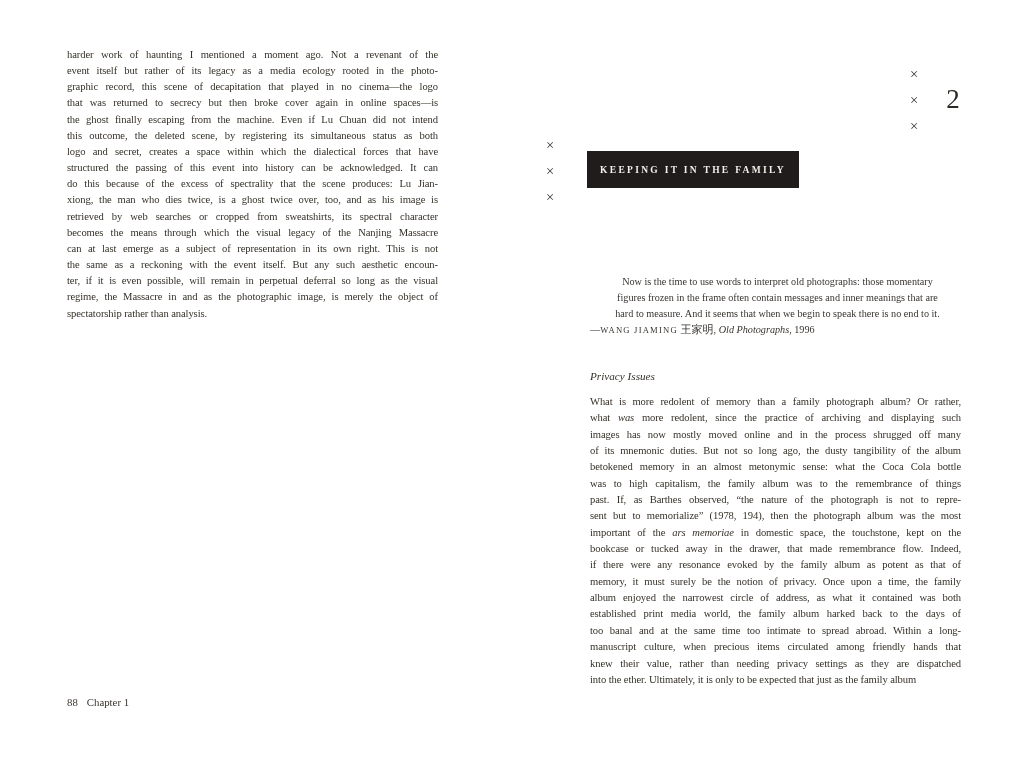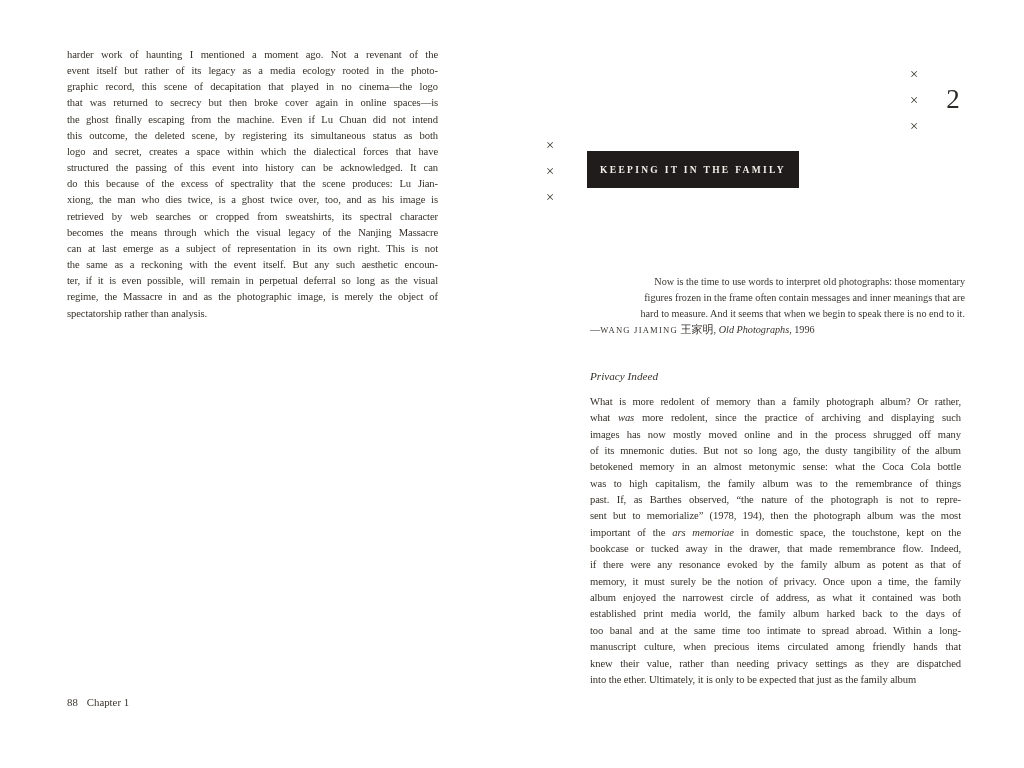--- a/index.html
+++ b/index.html
@@ -47,21 +47,21 @@
     background: #1f1c1b;
     display: flex; align-items: center; justify-content: center;
     color: #f2efe9;
     font-size: 9.5px; font-weight: 600; letter-spacing: 2.3px;
     white-space: nowrap;
   }
 
   
   .epigraph { position: absolute; left: 590px; top: 274px; width: 375px;
               font-size: 10.2px; line-height: 15.9px; color: #383430; }
-  .epigraph .epi-line { text-align: right; }
+  .epigraph .epi-line { text-align: center; }
   .epi-attrib { white-space: nowrap; }
   .epi-attrib .smallcaps { font-size: 8.6px; letter-spacing: 1.2px; }
   .epi-attrib .cjk { font-size: 11px; }
   .epi-attrib i { font-style: italic; }
 
   
   .section-heading {
     position: absolute; left: 590px; top: 370px;
     font-size: 11.2px; font-style: italic; color: #35312b;
   }
@@ -115,21 +115,21 @@
 
   <div class="epigraph">
     <div>
         <div class="epi-line">Now is the time to use words to interpret old photographs: those momentary</div>
         <div class="epi-line">figures frozen in the frame often contain messages and inner meanings that are</div>
         <div class="epi-line last-line">hard to measure. And it seems that when we begin to speak there is no end to it.</div>
       </div>
     <div class="epi-attrib"><span>—</span><span class="smallcaps">WANG JIAMING</span><span class="cjk"> 王家明</span><span>, </span><i>Old Photographs</i><span>, 1996</span></div>
   </div>
 
-  <div class="section-heading">Privacy Indeed</div>
+  <div class="section-heading">Privacy Issues</div>
 
   <div class="body-block right-body">
       <div class="line">What is more redolent of memory than a family photograph album? Or rather,</div>
       <div class="line">what <i>was</i> more redolent, since the practice of archiving and displaying such</div>
       <div class="line">images has now mostly moved online and in the process shrugged off many</div>
       <div class="line">of its mnemonic duties. But not so long ago, the dusty tangibility of the album</div>
       <div class="line">betokened memory in an almost metonymic sense: what the Coca Cola bottle</div>
       <div class="line">was to high capitalism, the family album was to the remembrance of things</div>
       <div class="line">past. If, as Barthes observed, “the nature of the photograph is not to repre-</div>
       <div class="line">sent but to memorialize” (1978, 194), then the photograph album was the most</div>

